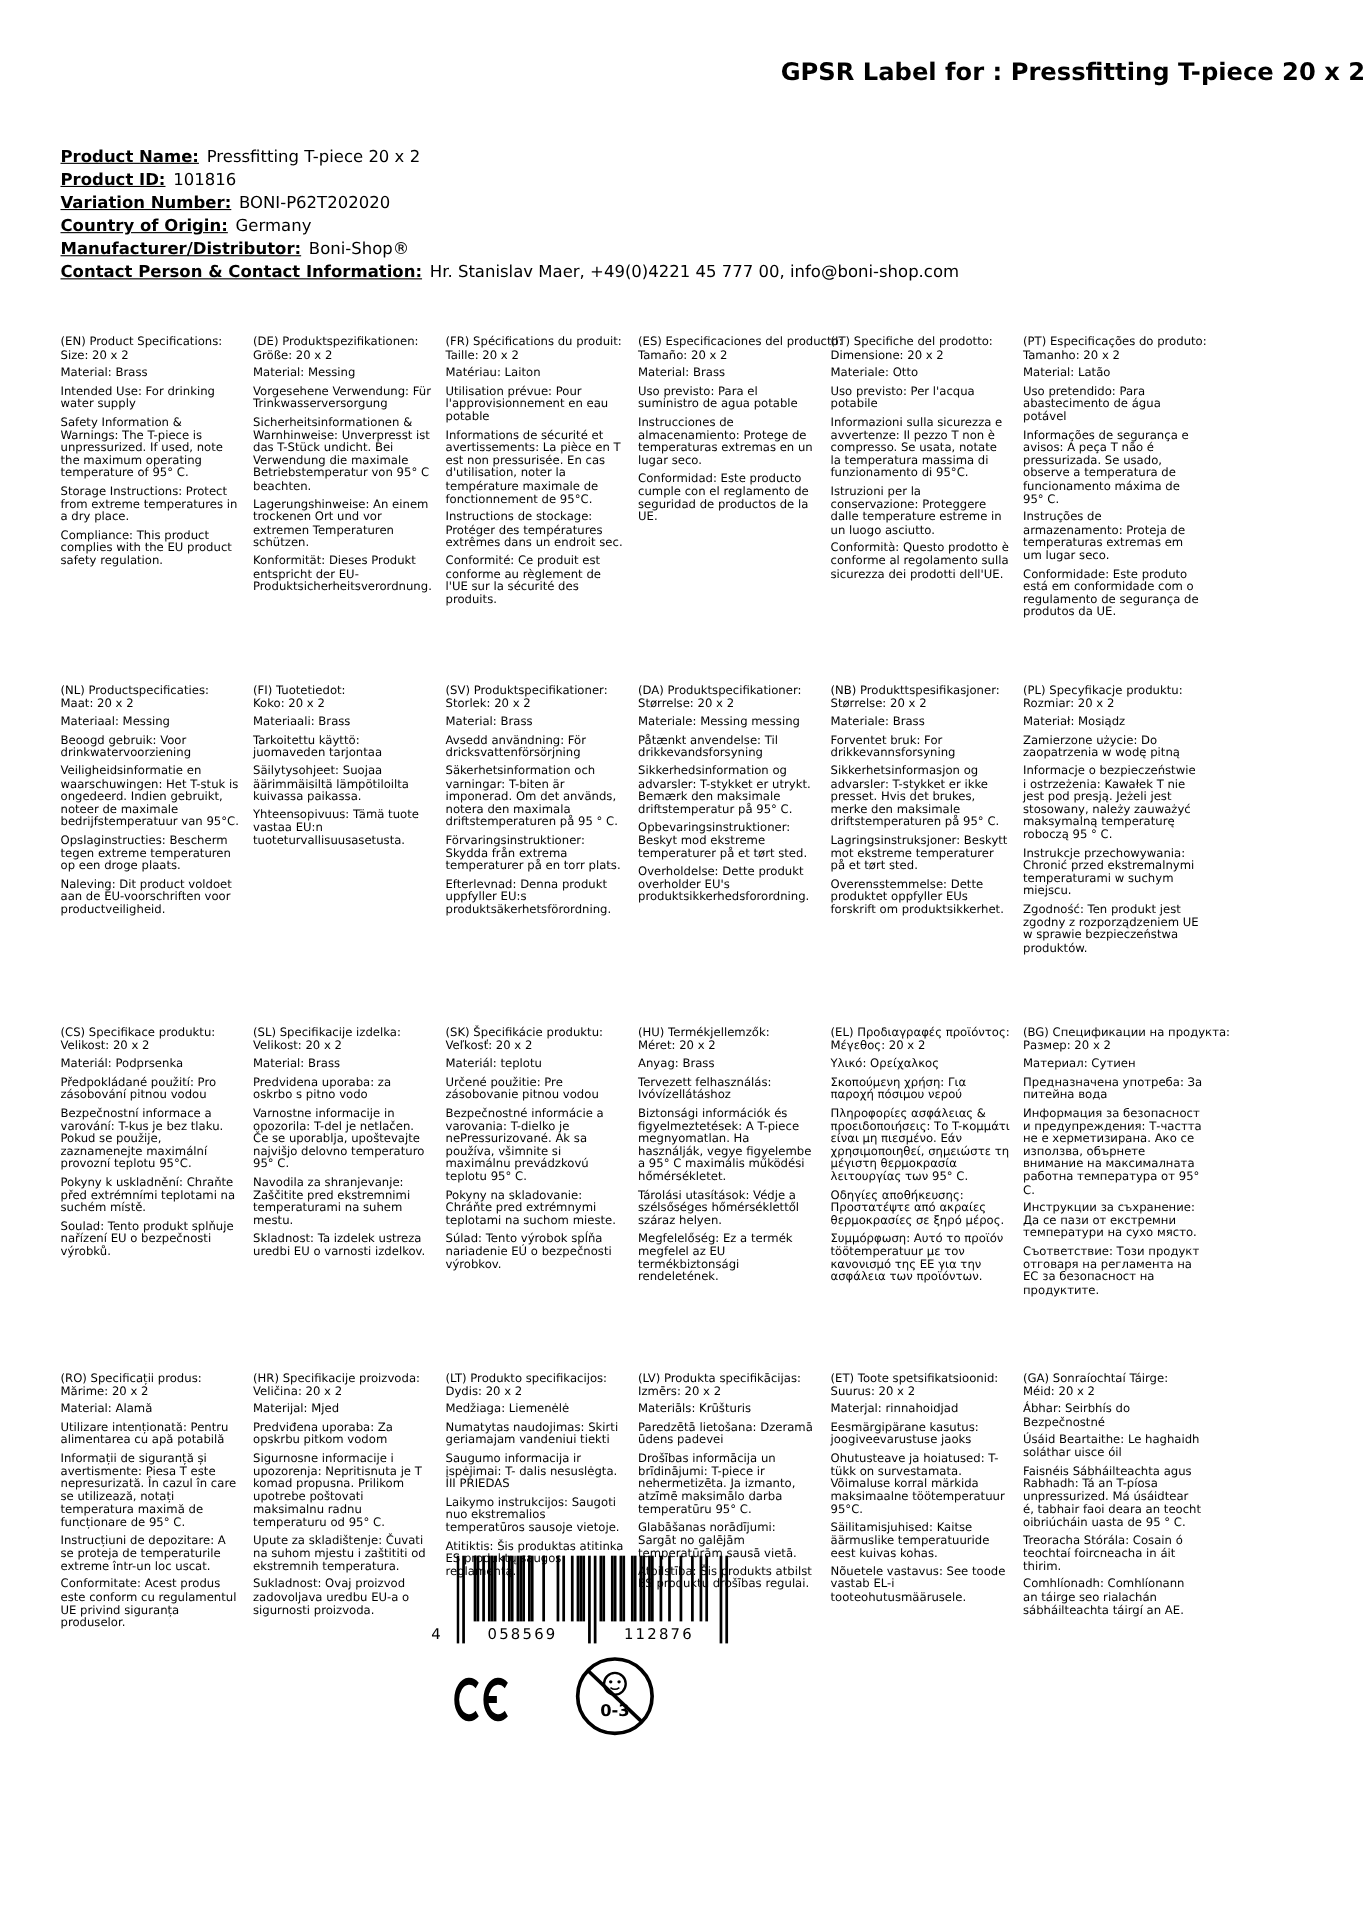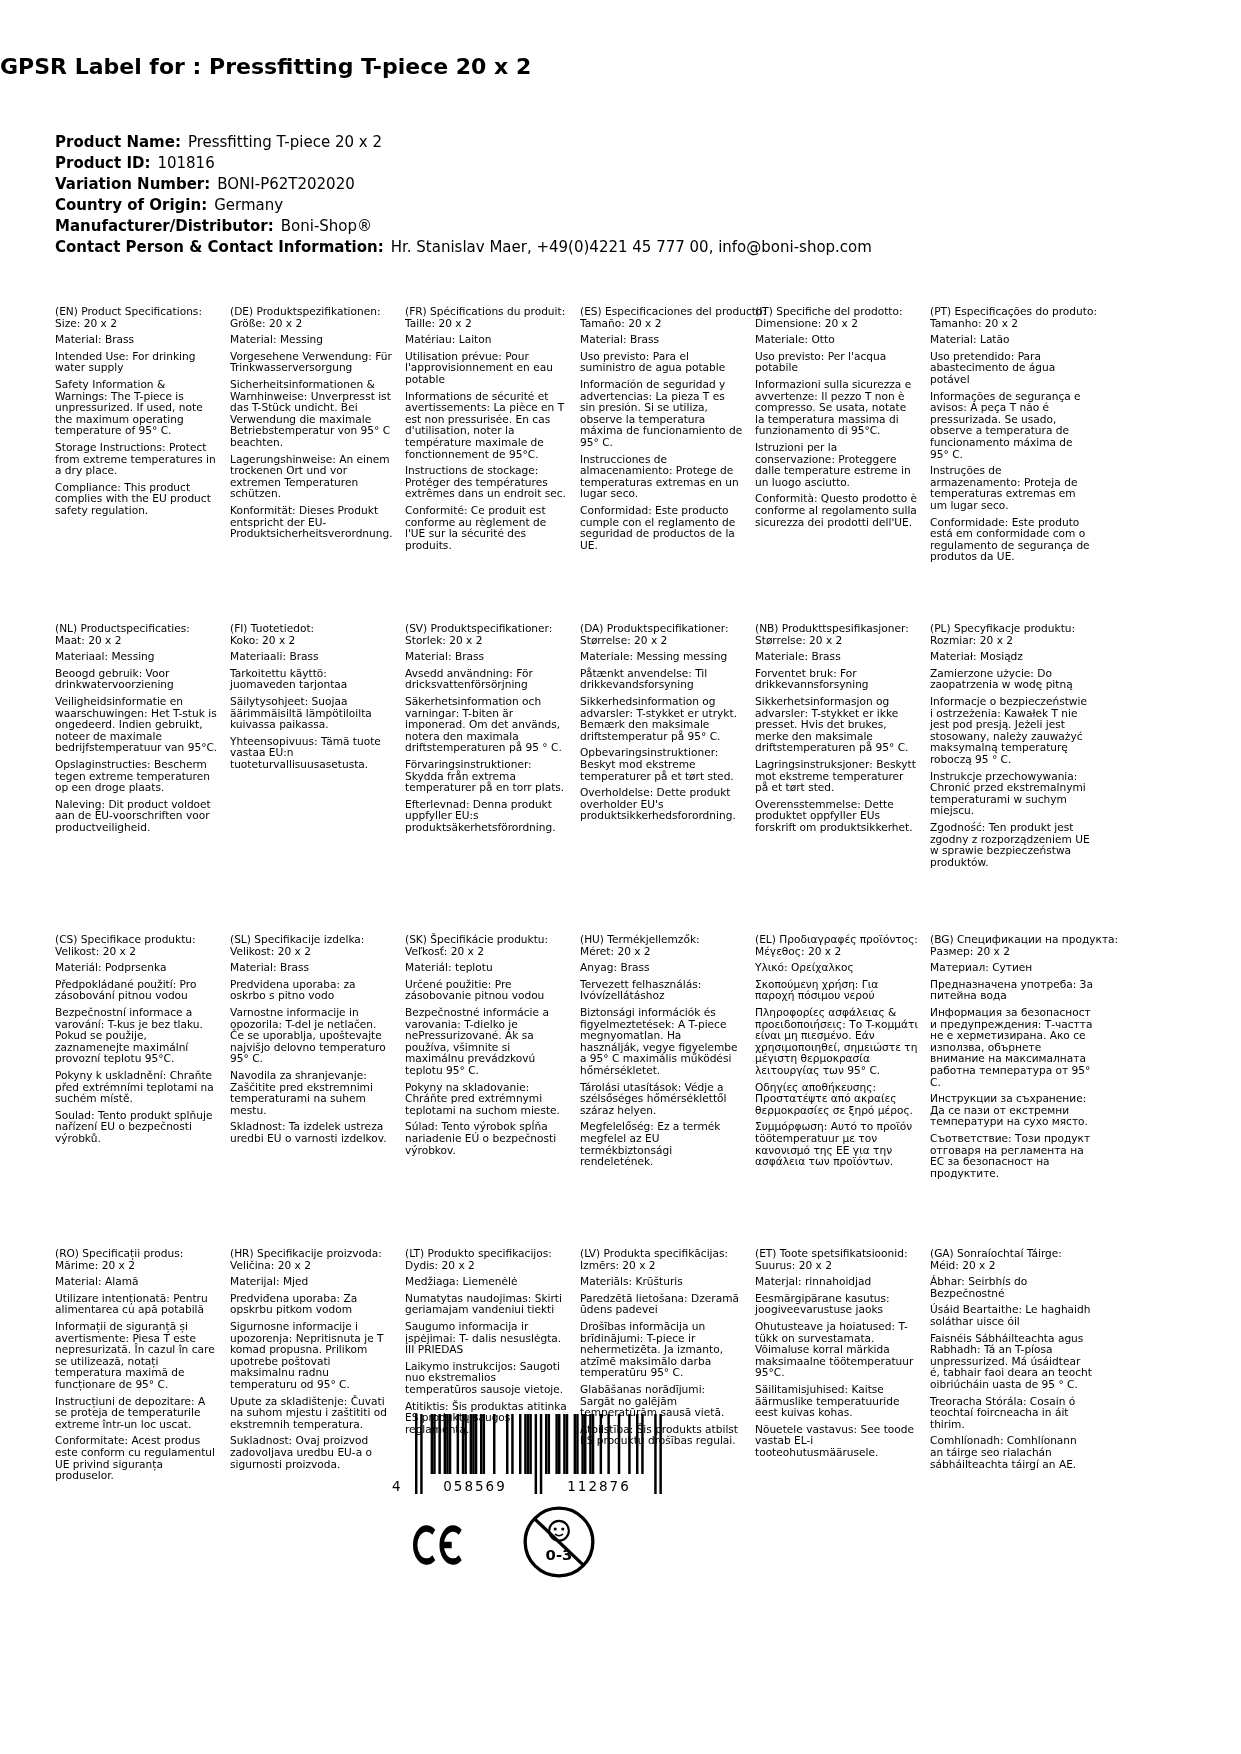--- a/index.html
+++ b/index.html
@@ -1,21 +1,21 @@
 <!DOCTYPE html>
 <html><head>
 <meta charset="utf-8">
 <style>
   html,body{margin:0;padding:0;background:#fff;}
   .page{position:relative;width:1241px;height:1754px;background:#fff;color:#000;
         font-family:"DejaVu Sans","Liberation Sans",sans-serif;overflow:hidden;margin:0 auto;}
-  .page-title{position:absolute;top:54px;left:0;width:100%;text-align:left;
+  .page-title{position:absolute;top:54px;left:0;width:100%;text-align:right;
         font-size:22px;font-weight:bold;margin:0;}
   .info{position:absolute;left:55px;top:132px;font-size:15px;line-height:21px;}
-  .info-label{font-weight:bold;}
+  .info-label{font-weight:bold;text-decoration:underline;}
   .info-value{margin-left:7px;}
   .grid{position:absolute;left:55px;top:306px;display:grid;
         grid-template-columns:repeat(6,163px);column-gap:12px;
         grid-template-rows:317px 311px 314px auto;}
   .block{font-size:10.6px;line-height:11.6px;overflow:visible;}
   .block-title{font-weight:normal;white-space:nowrap;}
   .block-body p{margin:0 0 5px 0;overflow-wrap:break-word;}
   .block-body p:first-child{margin-top:0;}
   .barcode{position:absolute;left:390px;top:1414px;width:282px;height:100px;}
   .barcode svg{position:absolute;left:25px;top:0;}
@@ -119,21 +119,20 @@
       <div class="block">
         <div class="block-title">(ES) Especificaciones del producto:</div>
         <div class="block-body">
 
             <p class="block-line">Tamaño: 20 x 2</p>
 
             <p class="block-line">Material: Brass</p>
 
             <p class="block-line">Uso previsto: Para el suministro de agua potable</p>
 
-            <p class="block-line">Información de seguridad y advertencias: La pieza T es sin presión. Si se utiliza, observe la temperatura máxima de funcionamiento de 95° C.</p>
 
             <p class="block-line">Instrucciones de almacenamiento: Protege de temperaturas extremas en un lugar seco.</p>
 
             <p class="block-line">Conformidad: Este producto cumple con el reglamento de seguridad de productos de la UE.</p>
           </div>
       </div>
 
       <div class="block">
         <div class="block-title">(IT) Specifiche del prodotto:</div>
         <div class="block-body">

